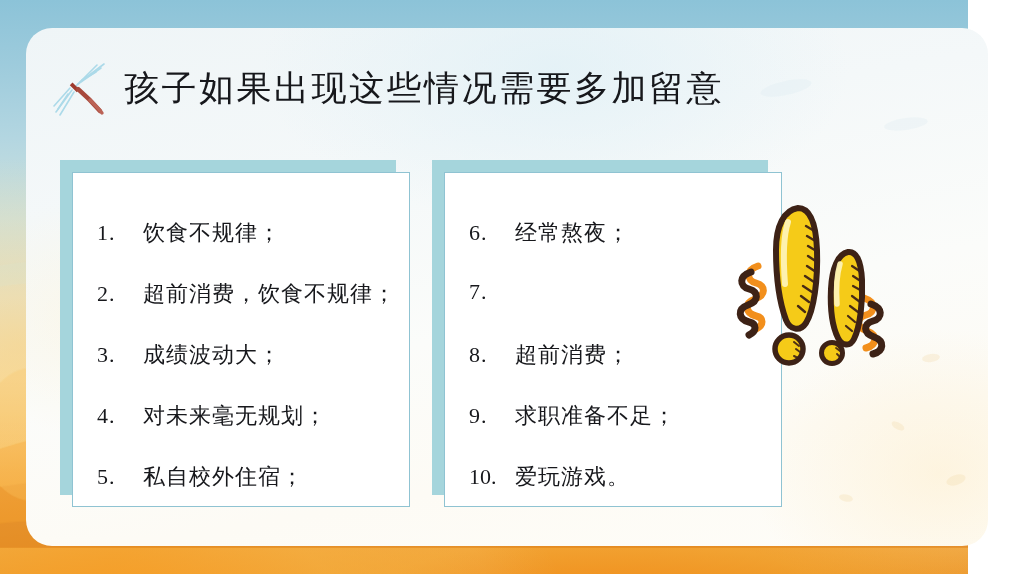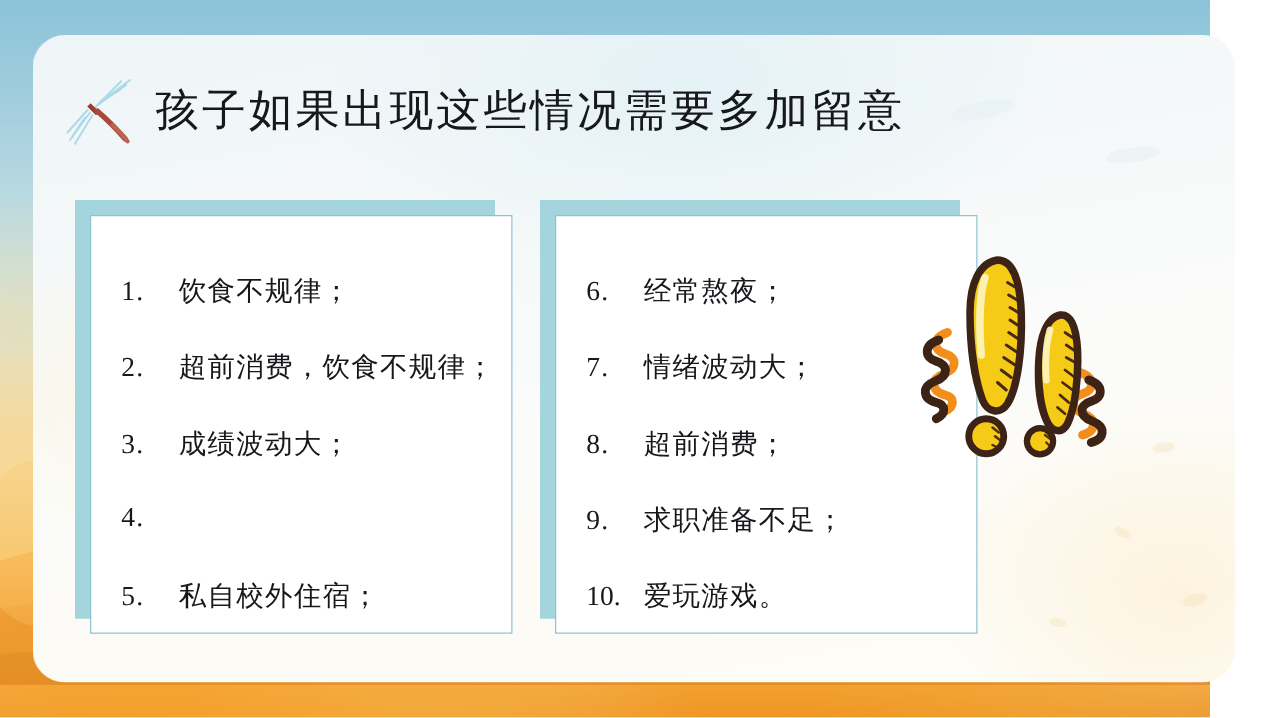--- a/index.html
+++ b/index.html
@@ -182,20 +182,21 @@
           <div class="list-item">
             <span class="li-num">2.</span>
             <span class="li-text">超前消费，饮食不规律；</span>
           </div>
           <div class="list-item">
             <span class="li-num">3.</span>
             <span class="li-text">成绩波动大；</span>
           </div>
           <div class="list-item">
             <span class="li-num">4.</span>
+            <span class="li-text">对未来毫无规划；</span>
           </div>
           <div class="list-item">
             <span class="li-num">5.</span>
             <span class="li-text">私自校外住宿；</span>
           </div>
 
         </div>
       </div>
     </div>
 
@@ -203,21 +204,20 @@
       <div class="card-shadow"></div>
       <div class="card">
         <div class="card-body">
 
           <div class="list-item">
             <span class="li-num">6.</span>
             <span class="li-text">经常熬夜；</span>
           </div>
           <div class="list-item">
             <span class="li-num">7.</span>
-            <span class="li-text">情绪波动大；</span>
           </div>
           <div class="list-item">
             <span class="li-num">8.</span>
             <span class="li-text">超前消费；</span>
           </div>
           <div class="list-item">
             <span class="li-num">9.</span>
             <span class="li-text">求职准备不足；</span>
           </div>
           <div class="list-item">

